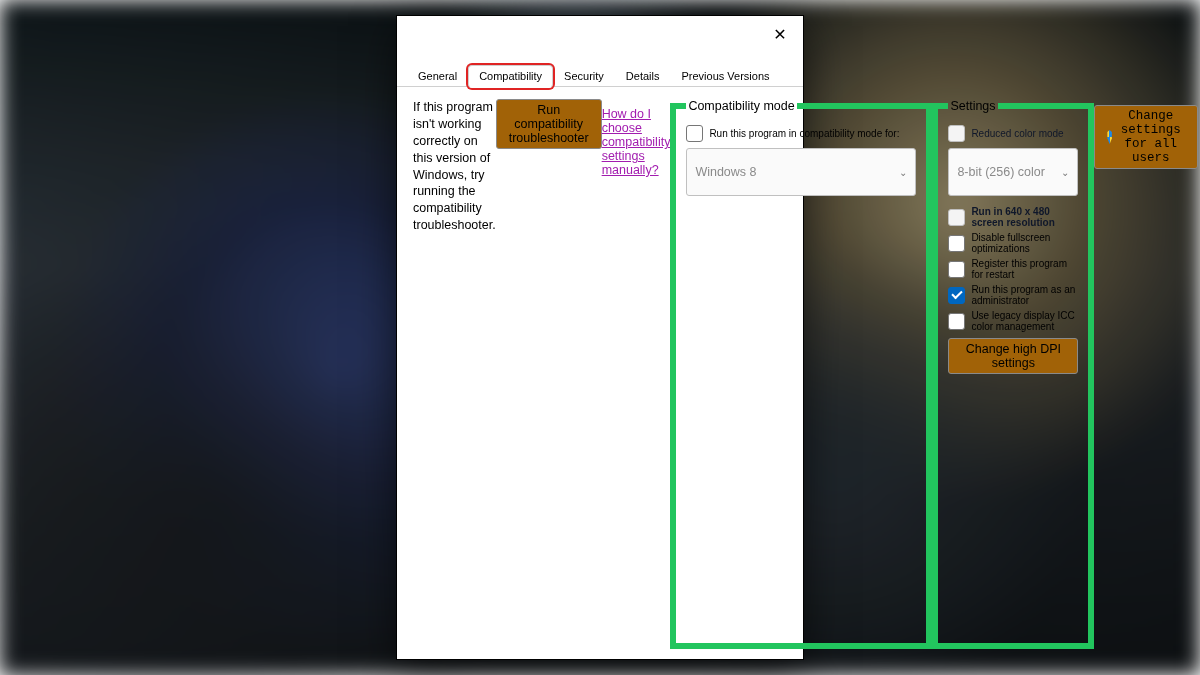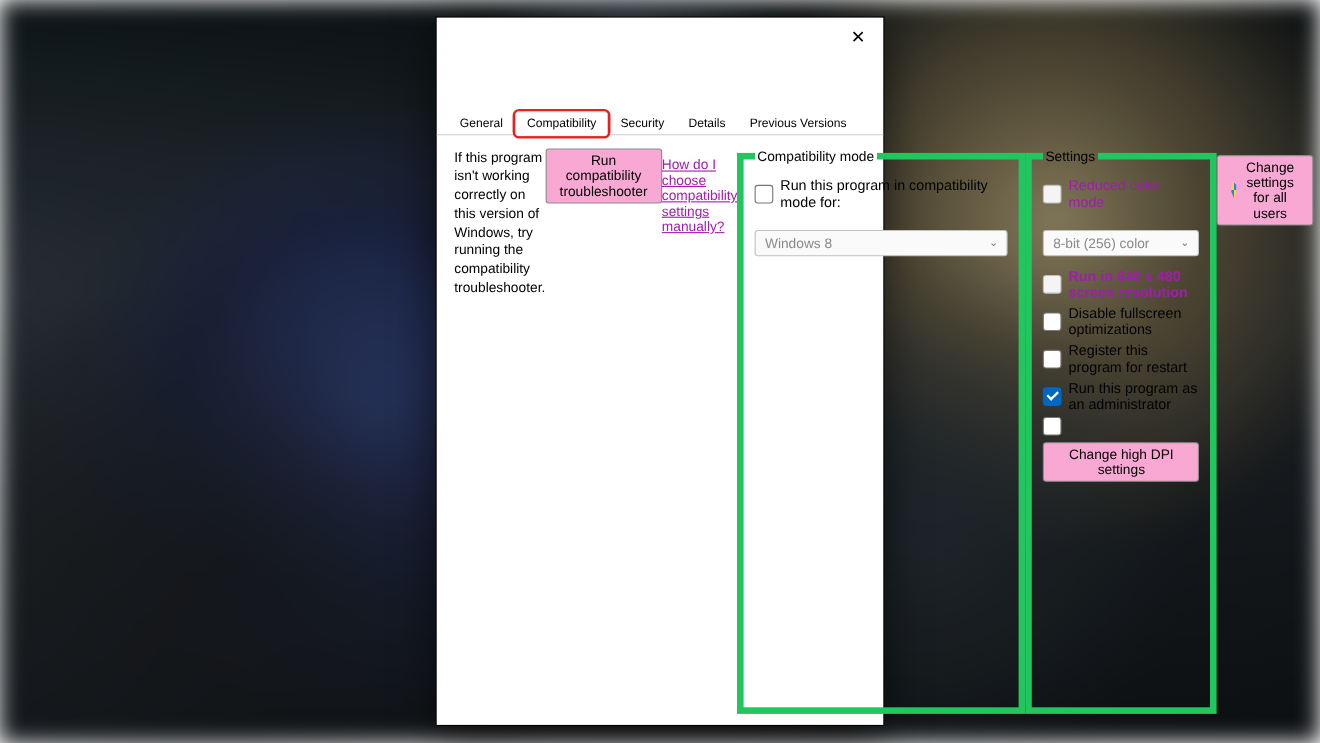--- a/index.html
+++ b/index.html
@@ -94,40 +94,39 @@
   }
   .tab.active {
     border-color: #d0d0d0;
     background: #fff;
     border-bottom: 1px solid #fff;
     margin-bottom: -1px;
   }
   .tab.highlighted {
     box-shadow: 0 0 0 2px #e02424;
     border-radius: 4px;
-    margin-top: 36px;
   }
 
   .body {
     padding: 12px 16px 0 16px;
     flex: 1;
     display: flex;
     flex-direction: row;
   }
 
   .intro {
     font-size: 12.5px;
     line-height: 1.35;
     margin-bottom: 10px;
   }
 
   .btn {
     display: inline-block;
     border: 1px solid #8a8a8a;
-    background: #f9a8d4;
+    background: #a16207;
     padding: 3px 12px;
     border-radius: 3px;
     font-size: 12.5px;
     cursor: pointer;
     user-select: none;
     text-align: center;
   }
 
   .link {
     color: #a21caf;
@@ -146,23 +145,23 @@
   fieldset.group legend {
     font-size: 12.5px;
     padding: 0 2px;
   }
 
   .check-row {
     display: flex;
     align-items: center;
     gap: 6px;
     margin: 4px 0;
-    font-size: 13px;
-  }
-  .check-row.disabled { color: #a21caf; }
+    font-size: 10px;
+  }
+  .check-row.disabled { color: #0f172a; }
 
   .check {
     width: 15px;
     height: 15px;
     border: 1px solid #767676;
     border-radius: 3px;
     background: #fff;
     display: inline-flex;
     align-items: center;
     justify-content: center;
@@ -181,35 +180,35 @@
   .check.checked::after {
     content: "";
     width: 4px;
     height: 8px;
     border: solid #fff;
     border-width: 0 2px 2px 0;
     transform: rotate(45deg) translate(-1px,-1px);
   }
 
   .select {
-    margin-top: 18px;
+    margin-top: 6px;
     border: 1px solid #c0c0c0;
     border-radius: 3px;
-    padding: 4px 8px;
+    padding: 16px 8px;
     display: flex;
     justify-content: space-between;
     align-items: center;
     color: #8a8a8a;
     font-size: 12.5px;
     background: #fafafa;
     cursor: default;
     width: 230px;
     box-sizing: border-box;
   }
-  .select.small { width: 142px; }
+  .select.small { width: 130px; }
   .select .chev {
     font-size: 10px;
     color: #7a7a7a;
   }
 
   .shield-btn {
     display: inline-flex;
     align-items: center;
     gap: 4px;
   }
@@ -231,21 +230,21 @@
     gap: 8px;
     padding: 12px 14px 14px 14px;
   }
   .footer .btn { min-width: 70px; }
   .btn.highlighted {
     box-shadow: 0 0 0 2px #e02424;
     border-radius: 4px;
   }
 
   .change-dpi-row { margin-top: 6px; }
-  .all-users-row  { margin-top: 6px; margin-bottom: 16px; }
+  .all-users-row  { margin-top: 6px; margin-bottom: 16px; font-family: Liberation Mono, monospace; }
 </style>
 </head>
 <body>
 
 <div class="bg"></div>
 
 <div class="dialog">
 
   <div class="titlebar">
     <div class="close-btn">
@@ -310,20 +309,21 @@
         <span>Register this program for restart</span>
       </div>
 
       <div class="check-row">
         <span class="check checked"></span>
         <span>Run this program as an administrator</span>
       </div>
 
       <div class="check-row">
         <span class="check"></span>
+        <span>Use legacy display ICC color management</span>
       </div>
 
       <div class="change-dpi-row">
         <span class="btn">Change high DPI settings</span>
       </div>
     </fieldset>
 
     <div class="all-users-row">
       <span class="btn shield-btn">
         <span class="shield"></span>

